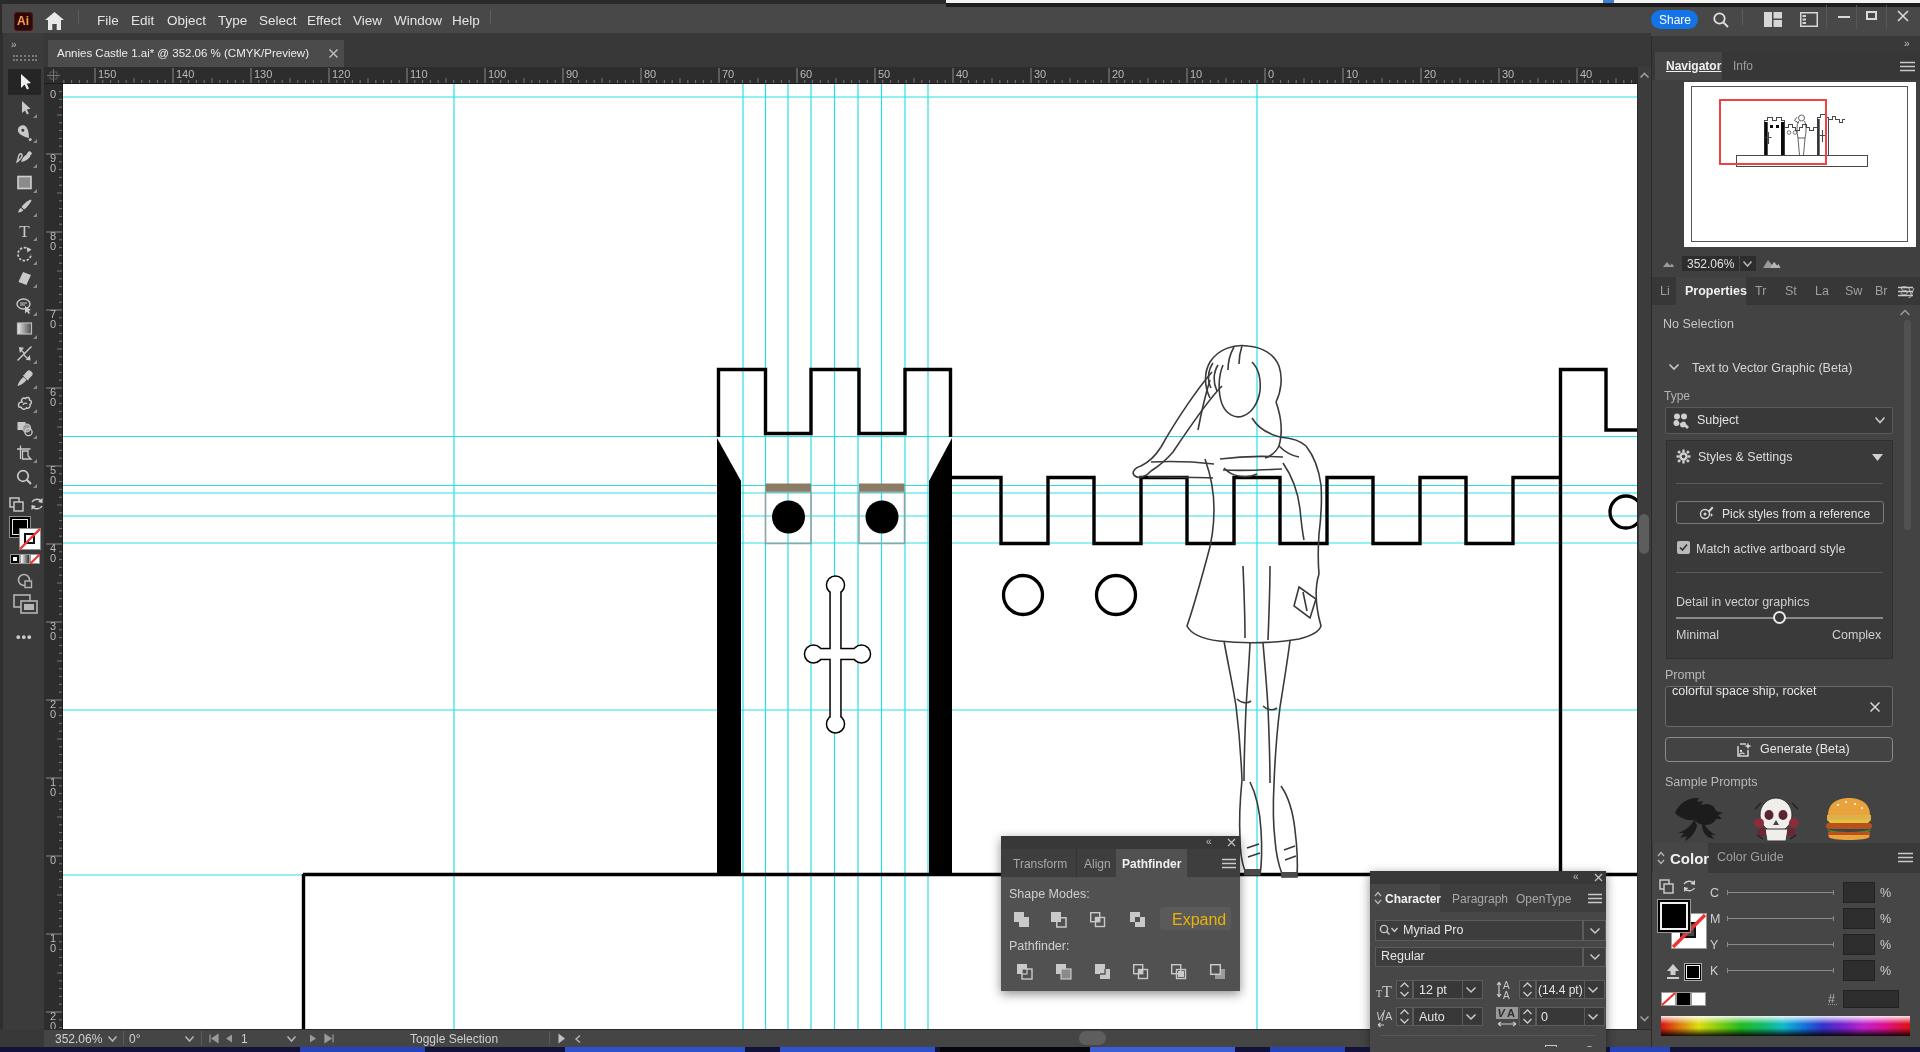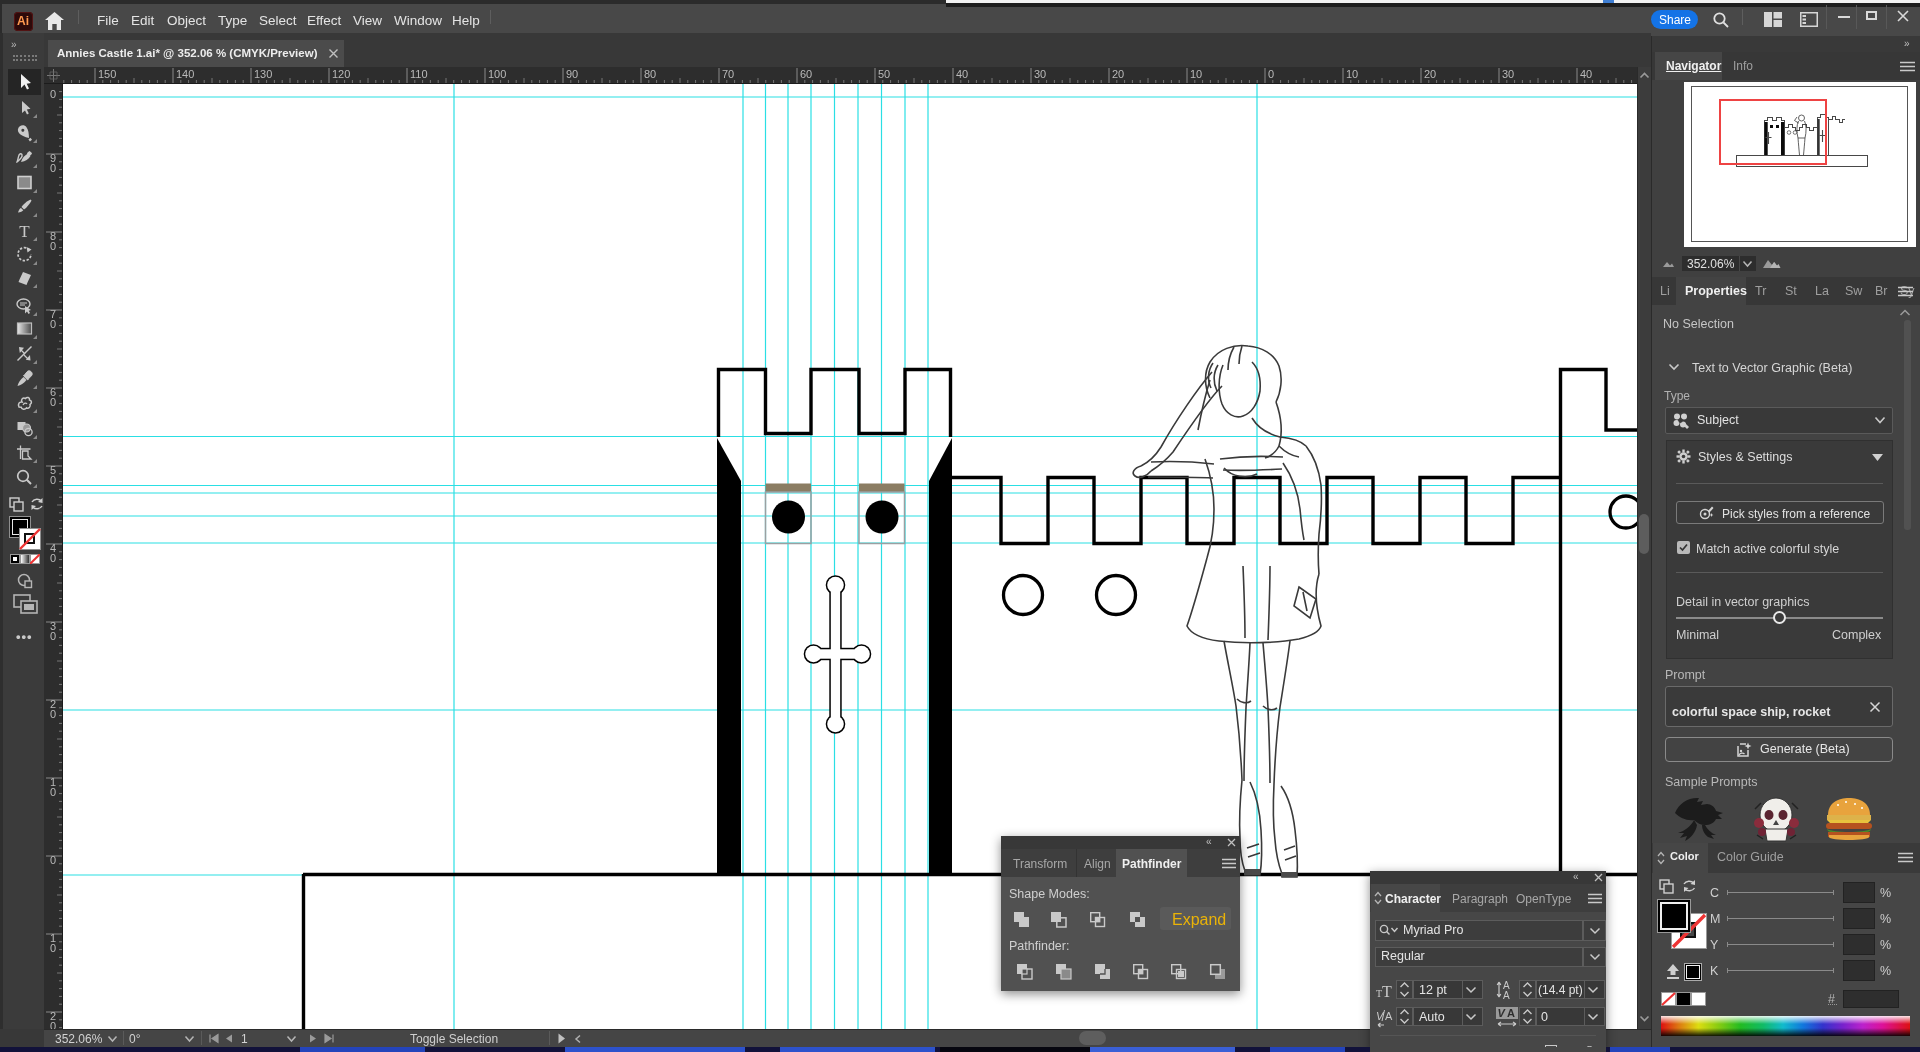--- a/index.html
+++ b/index.html
@@ -64,21 +64,21 @@
 <div class="abs" style="left:1856px;top:5px;width:1px;height:24px;background:#585858;"></div>
 <div class="abs" style="left:1886px;top:5px;width:1px;height:24px;background:#585858;"></div>
 <div class="abs" style="left:1838px;top:16px;width:12px;height:2px;background:#d9d9d9;"></div>
 <div class="abs" style="left:1866px;top:11px;width:11px;height:9px;border:2px solid #d9d9d9;"></div>
 <svg class="abs" style="left:1897px;top:10px;" width="12" height="12" viewBox="0 0 12 12">
  <path d="M1 1 L11 11 M11 1 L1 11" stroke="#d9d9d9" stroke-width="1.6"></path>
 </svg>
 
 <div class="abs" style="left:0;top:33px;width:1651px;height:34px;background:#383838;"></div>
 <div class="abs" style="left:48px;top:40px;width:296px;height:27px;background:#4b4b4b;"></div>
-<div class="txt" style="left:57px;top:47px;font-size:11.5px;font-weight:bold;color:#ededed;">Annies Castle 1.ai* @ 352.06 % (CMYK/Preview)</div>
+<div class="txt" style="left:57px;top:47px;font-size:11.5px;font-weight:normal;color:#ededed;">Annies Castle 1.ai* @ 352.06 % (CMYK/Preview)</div>
 <svg class="abs" style="left:328px;top:48px;" width="11" height="11" viewBox="0 0 11 11">
  <path d="M1.5 1.5 L9.5 9.5 M9.5 1.5 L1.5 9.5" stroke="#c0c0c0" stroke-width="1.4"></path>
 </svg>
 
 <div class="abs" style="left:0;top:33px;width:44px;height:996px;background:#3b3b3b;"></div>
 <div class="abs" style="left:0;top:33px;width:3px;height:996px;background:#2e2e2e;"></div>
 <div class="txt" style="left:11px;top:39px;font-size:10px;color:#b8b8b8;letter-spacing:1px;">»</div>
 <div class="abs" style="left:13px;top:55px;width:24px;height:2px;border-top:2px dotted #7a7a7a;"></div>
 <div class="abs" style="left:13px;top:59px;width:24px;height:2px;border-top:2px dotted #7a7a7a;"></div>
 <div class="abs" style="left:8px;top:69px;width:33px;height:26px;background:#252525;"></div>
@@ -859,31 +859,31 @@
  <circle cx="6" cy="9" r="1.5" fill="#d5d5d5"></circle>
  <path d="M9 6 L13 1.5 L14.5 3 L10.5 7.5" fill="#d5d5d5"></path>
  <path d="M12.5 8 l0.6 1.4 1.4 0.6 -1.4 0.6 -0.6 1.4 -0.6 -1.4 -1.4 -0.6 1.4 -0.6 Z" fill="#d5d5d5"></path>
 </svg>
 <div class="txt" style="left:1722px;top:507px;font-size:12px;color:#e2e2e2;">Pick styles from a reference</div>
 
 <div class="abs" style="left:1677px;top:541px;width:13px;height:13px;background:#b9b9b9;border-radius:2px;"></div>
 <svg class="abs" style="left:1678px;top:542px;" width="11" height="11" viewBox="0 0 11 11">
       <path d="M2 5.5 L4.5 8 L9 2.5" fill="none" stroke="#333" stroke-width="1.7"></path>
     </svg>
-<div class="txt" style="left:1696px;top:542px;font-size:12.5px;color:#d6d6d6;">Match active colorful style</div>
+<div class="txt" style="left:1696px;top:542px;font-size:12.5px;color:#d6d6d6;">Match active artboard style</div>
 <div class="abs" style="left:1676px;top:572px;width:207px;height:1px;background:#5a5a5a;"></div>
 <div class="txt" style="left:1676px;top:595px;font-size:12.5px;color:#cfcfcf;">Detail in vector graphics</div>
 <div class="abs" style="left:1676px;top:617px;width:207px;height:2px;background:#8a8a8a;"></div>
 <div class="abs" style="left:1773px;top:611px;width:13px;height:13px;border:2px solid #e8e8e8;border-radius:50%;background:#3a3a3a;"></div>
 <div class="txt" style="left:1676px;top:628px;font-size:12.5px;color:#cfcfcf;">Minimal</div>
 <div class="txt" style="left:1832px;top:628px;font-size:12.5px;color:#cfcfcf;">Complex</div>
 
 <div class="txt" style="left:1665px;top:668px;font-size:12.5px;color:#b8b8b8;">Prompt</div>
 <div class="abs" style="left:1665px;top:686px;width:228px;height:41px;background:#3a3a3a;border:1px solid #6a6a6a;border-radius:3px;"></div>
-<div class="txt" style="left:1672px;top:705px;font-size:12.5px;color:#e6e6e6;font-weight:bold;">colorful space ship, rocket</div>
+<div class="txt" style="left:1672px;top:684px;font-size:12.5px;color:#e6e6e6;">colorful space ship, rocket</div>
 <svg class="abs" style="left:1869px;top:701px;" width="12" height="12" viewBox="0 0 12 12">
       <path d="M1.5 1.5 L10.5 10.5 M10.5 1.5 L1.5 10.5" stroke="#d5d5d5" stroke-width="1.5"></path>
     </svg>
 
 <div class="abs" style="left:1665px;top:737px;width:228px;height:25px;border:1px solid #8a8a8a;border-radius:4px;"></div>
 <svg class="abs" style="left:1736px;top:742px;" width="17" height="16" viewBox="0 0 17 16">
  <path d="M2 4 L2 14 L12 14 L12 8" fill="none" stroke="#d5d5d5" stroke-width="1.5"></path>
  <path d="M4 2 L10 2" stroke="#d5d5d5" stroke-width="1.5"></path>
  <path d="M12 0.5 l1 2.5 2.5 1 -2.5 1 -1 2.5 -1 -2.5 -2.5 -1 2.5 -1 Z" fill="#d5d5d5"></path>
  <circle cx="5" cy="9" r="1.2" fill="#d5d5d5"></circle>
@@ -921,21 +921,21 @@
  <path d="M3 34 C10 38 40 38 47 34 L46 36 C38 40 12 40 4 36 Z" fill="#4a8a2a"></path>
  <rect x="4" y="37" width="42" height="5" fill="#b5521f"></rect>
  <path d="M5 42 C5 46 45 46 45 42 L45 40 L5 40 Z" fill="#e8a33d"></path>
 </svg>
 
 <div class="abs" style="left:1652px;top:843px;width:268px;height:204px;background:#3a3a3a;"></div>
 <div class="abs" style="left:1653px;top:843px;width:55px;height:30px;background:#464646;"></div>
 <svg class="abs" style="left:1657px;top:851px;" width="8" height="14" viewBox="0 0 8 14">
       <path d="M1 5 L4 1.5 L7 5 M1 9 L4 12.5 L7 9" fill="none" stroke="#b5b5b5" stroke-width="1.3"></path>
     </svg>
-<div class="txt" style="left:1670px;top:850px;font-size:11px;font-weight:bold;color:#f0f0f0;">Color</div>
+<div class="txt" style="left:1670px;top:850px;font-size:15px;font-weight:bold;color:#f0f0f0;">Color</div>
 <div class="txt" style="left:1717px;top:850px;font-size:12.5px;color:#9f9f9f;">Color Guide</div>
 <svg class="abs" style="left:1898px;top:852px;" width="15" height="12" viewBox="0 0 15 12">
       <path d="M0 1.5 H15 M0 5.5 H15 M0 9.5 H15" stroke="#c9c9c9" stroke-width="1.7"></path>
     </svg>
 <div class="abs" style="left:1652px;top:873px;width:268px;height:174px;background:#464646;"></div>
 
 <svg class="abs" style="left:1659px;top:879px;" width="15" height="15" viewBox="0 0 15 15">
  <rect x="1" y="1" width="9" height="9" fill="none" stroke="#cfcfcf" stroke-width="1.4"></rect>
  <rect x="5" y="5" width="9" height="9" fill="#464646" stroke="#cfcfcf" stroke-width="1.4"></rect>
 </svg>

